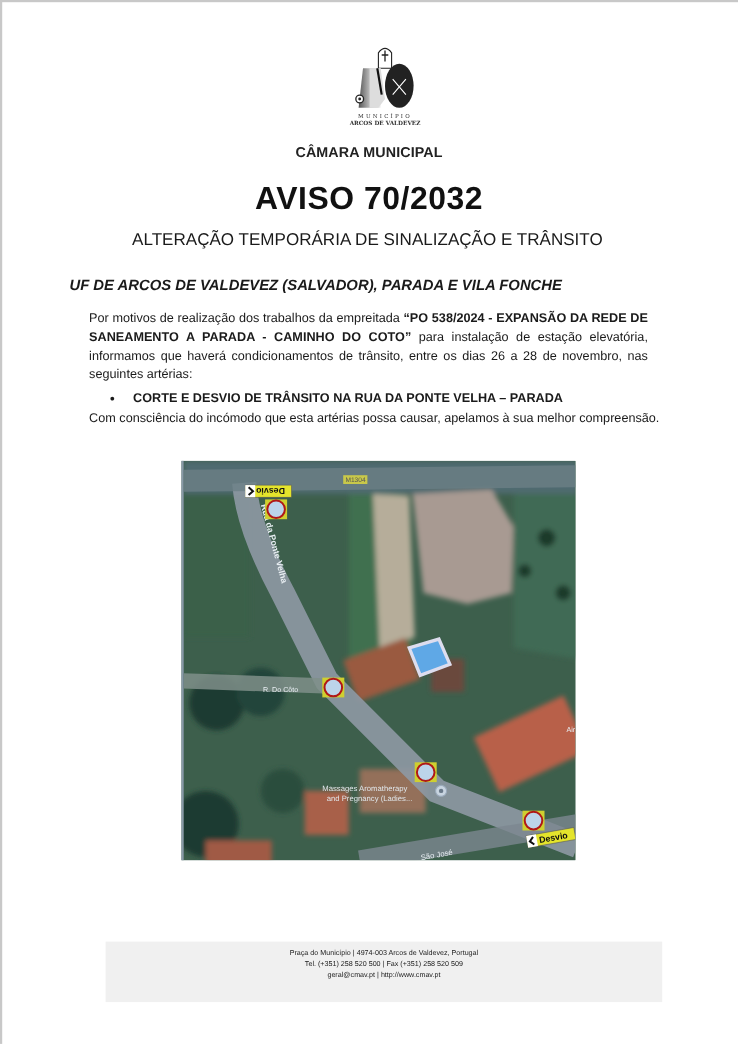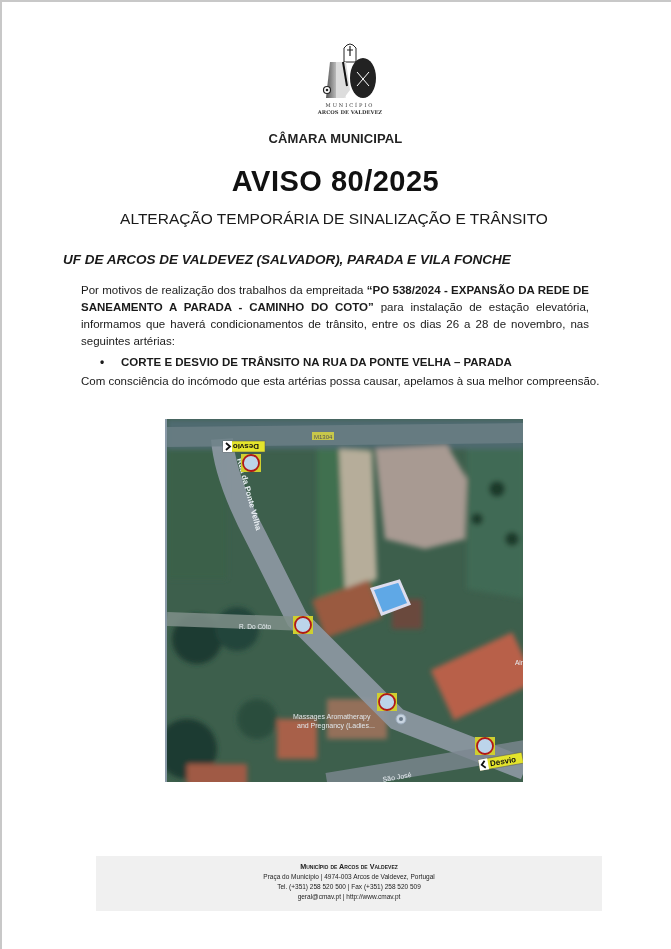--- a/index.html
+++ b/index.html
@@ -65,21 +65,21 @@
     <path d="M41 32 L53 46 M53 32 L41 46" stroke="#fff" stroke-width="1"></path>
 
     <circle cx="11" cy="50" r="3.5" fill="#fff" stroke="#222" stroke-width="1.2"></circle>
     <circle cx="11" cy="50" r="1.3" fill="#222"></circle>
     <text x="34" y="67" text-anchor="middle" font-family="DejaVu Serif, serif" font-size="5" letter-spacing="2" fill="#333">MUNICÍPIO</text>
     <text x="34" y="74" text-anchor="middle" font-family="DejaVu Serif, serif" font-size="5.2" font-weight="bold" fill="#333">ARCOS DE VALDEVEZ</text>
   </svg>
 </div>
 
 <div class="org">CÂMARA MUNICIPAL</div>
-<div class="aviso">AVISO 80/2025</div>
+<div class="aviso">AVISO 70/2032</div>
 <div class="subtitle">ALTERAÇÃO TEMPORÁRIA DE SINALIZAÇÃO E TRÂNSITO</div>
 <div class="location">UF DE ARCOS DE VALDEVEZ (SALVADOR), PARADA E VILA FONCHE</div>
 
 <p class="body-text"><span>Por motivos de realização dos trabalhos da empreitada </span><b>“PO 538/2024 - EXPANSÃO DA REDE DE SANEAMENTO A PARADA - CAMINHO DO COTO”</b><span> para instalação de estação elevatória, informamos que haverá condicionamentos de trânsito, entre os dias 26 a 28 de novembro, nas seguintes artérias:</span></p>
 
 <ul class="bullet-list">
   <li>CORTE E DESVIO DE TRÂNSITO NA RUA DA PONTE VELHA – PARADA</li>
 </ul>
 
 <p class="closing">Com consciência do incómodo que esta artérias possa causar, apelamos à sua melhor compreensão.</p>
@@ -164,17 +164,16 @@
     <g transform="rotate(-10 334 343)">
       <rect x="312" y="337" width="44" height="11" fill="#e4e42c" stroke="#555" stroke-width="0.5"></rect>
       <rect x="312" y="337" width="9" height="11" fill="#fff"></rect>
       <path d="M318 339 L314.5 342.5 L318 346" stroke="#111" stroke-width="1.8" fill="none"></path>
       <text x="323" y="345.5" font-size="8" font-weight="bold" fill="#111" font-family="Liberation Sans, sans-serif">Desvio</text>
     </g>
   </svg>
 </div>
 
 <div class="footer">
-  <div class="f-org">Município de Arcos de Valdevez</div>
   <div>Praça do Município | 4974-003  Arcos de Valdevez, Portugal</div>
   <div>Tel. (+351) 258 520 500 | Fax (+351) 258 520 509</div>
   <div>geral@cmav.pt | http://www.cmav.pt</div>
 </div>
 
 </body></html>

